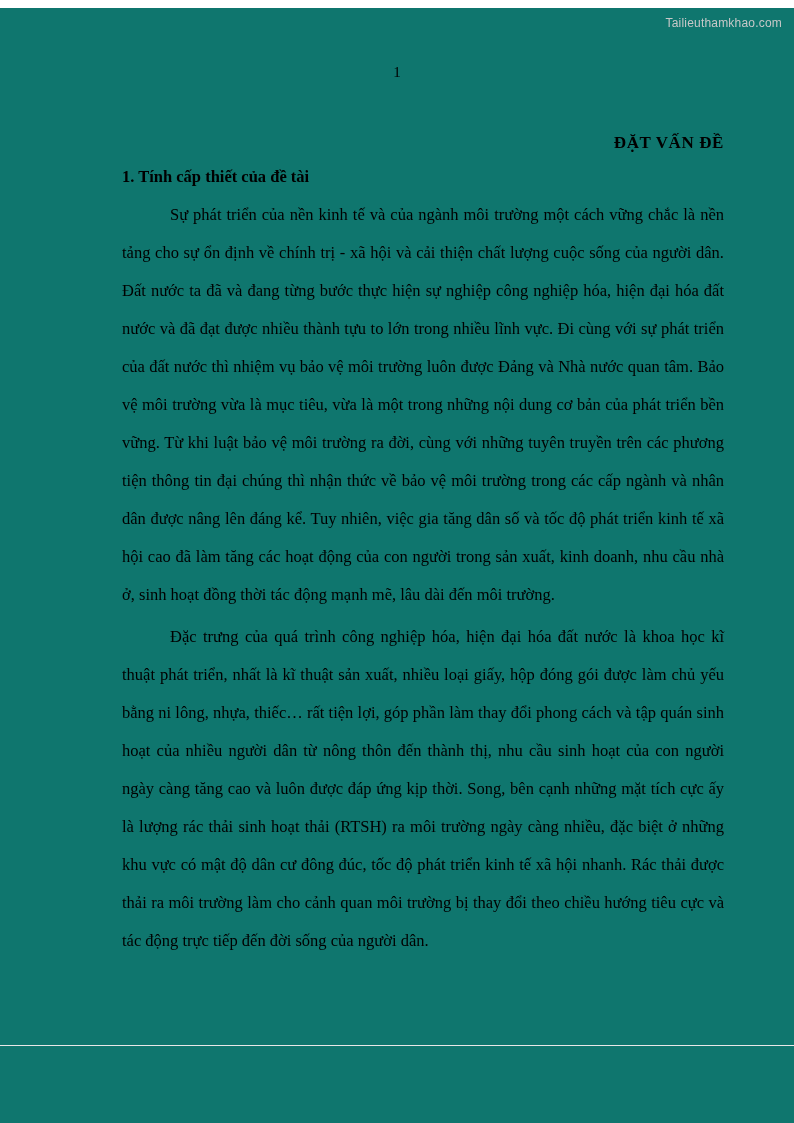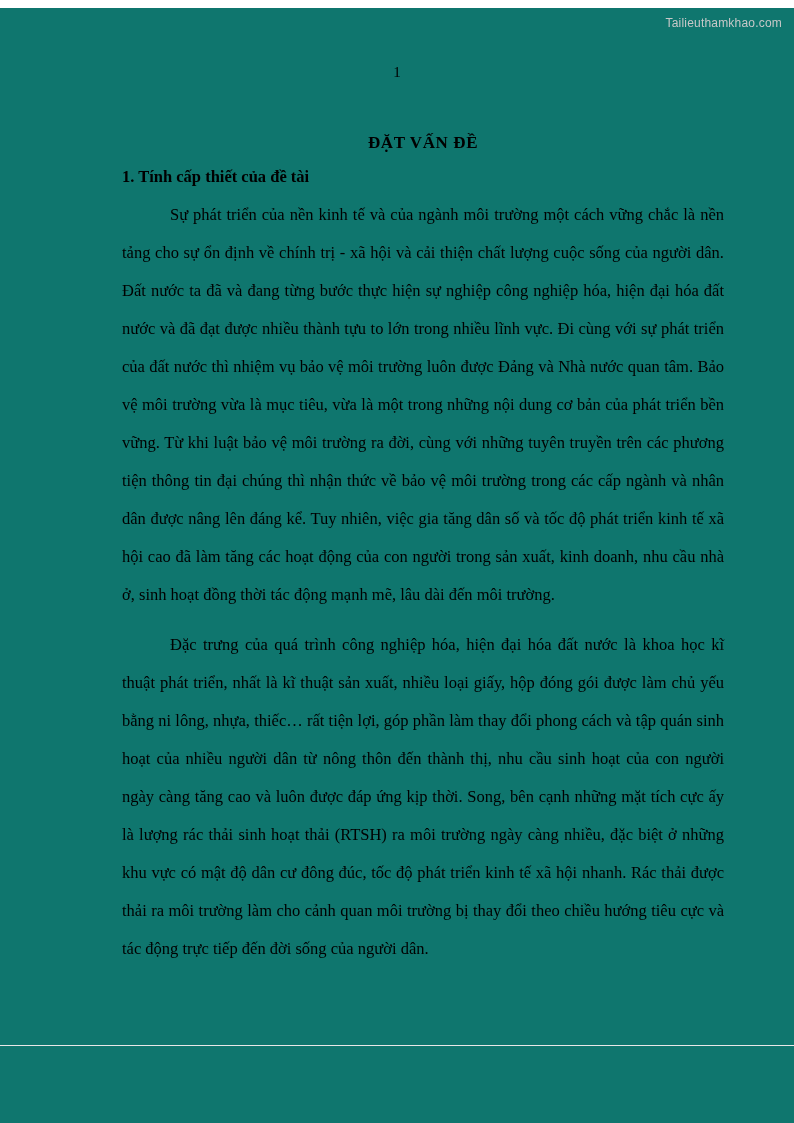--- a/index.html
+++ b/index.html
@@ -41,42 +41,42 @@
     text-align: center;
     font-size: 15px;
   }
   .content {
     position: absolute;
     left: 122px;
     top: 125px;
     width: 602px;
   }
   .doc-title {
-    text-align: center;
+    text-align: right;
     font-weight: bold;
     font-size: 17px;
     letter-spacing: 0.6px;
     margin: 0 0 14px 0;
   }
   .section-heading {
     font-weight: bold;
     font-size: 16.5px;
     margin: 0 0 9px 0;
     text-align: left;
   }
   p.body-par {
     margin: 0 0 0 0;
     text-align: justify;
     text-justify: inter-word;
     text-indent: 48px;
     font-size: 16.5px;
     line-height: 38px;
   }
   p.body-par + p.body-par {
-    margin-top: 12px;
+    margin-top: 4px;
   }
   .bottom-rule {
     position: absolute;
     left: 0;
     top: 1037px;
     width: 794px;
     height: 1px;
     background: #e8e8e8;
   }
 </style>

